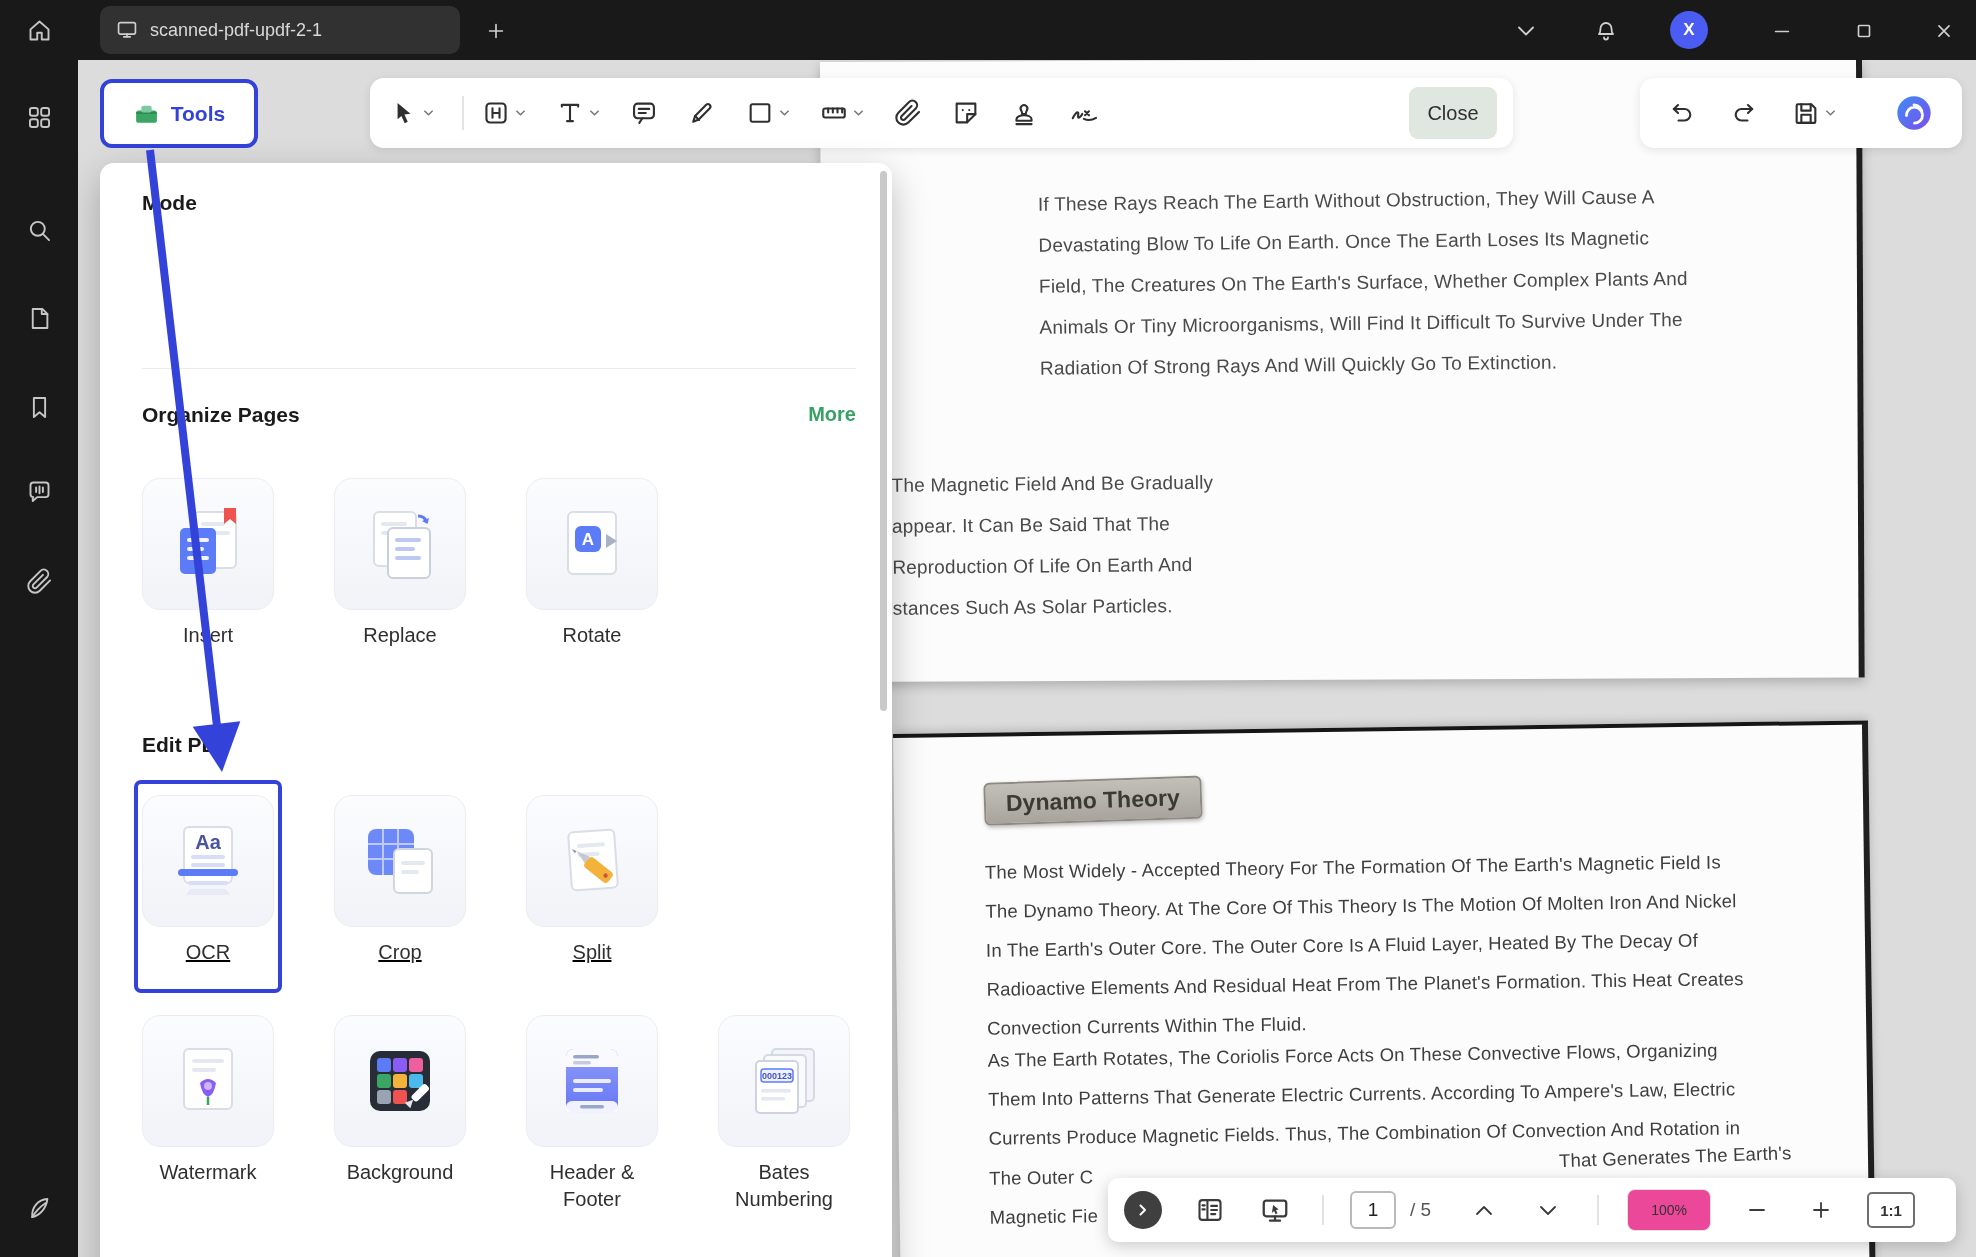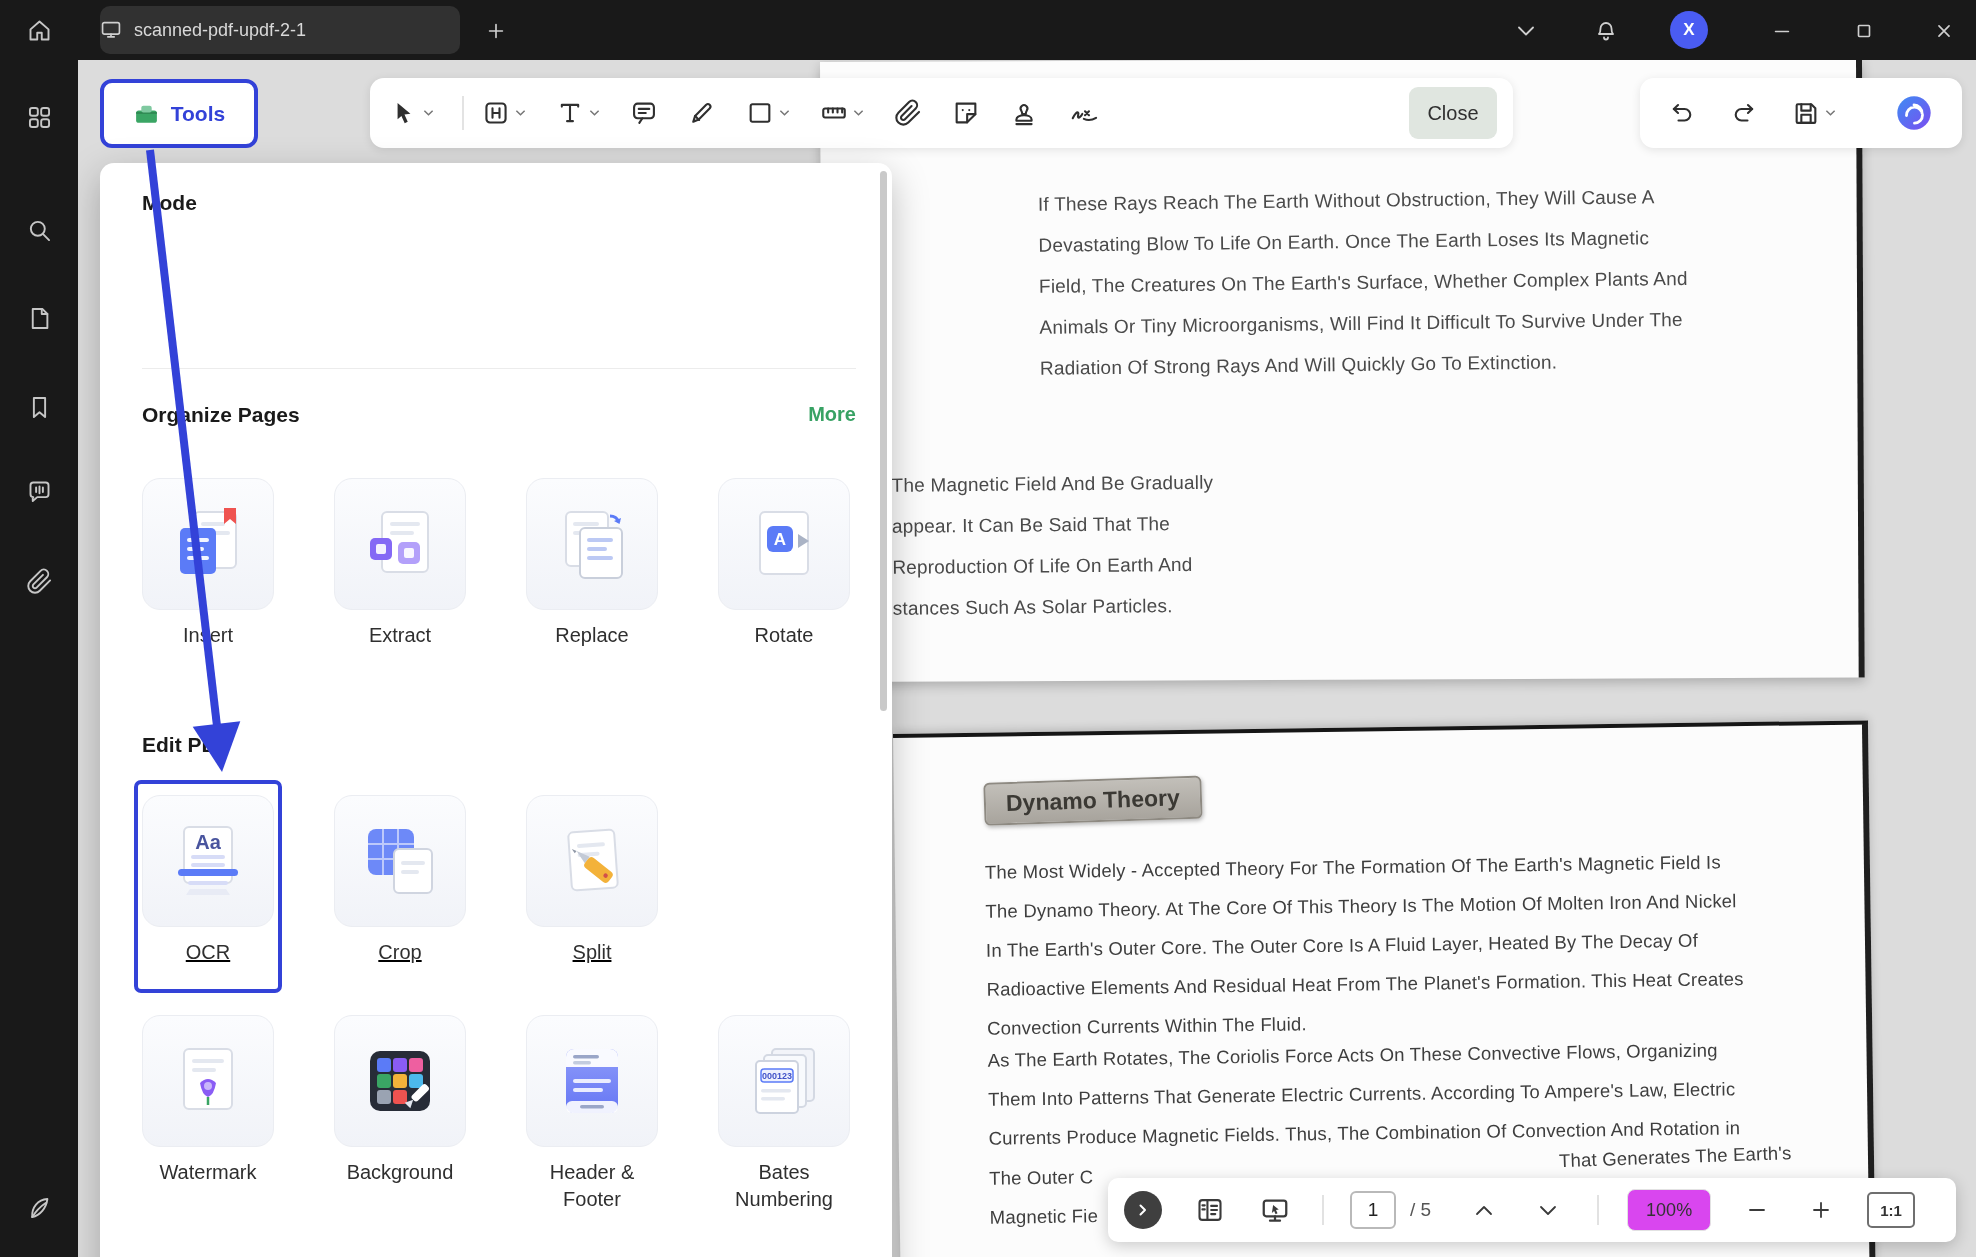--- a/index.html
+++ b/index.html
@@ -10,21 +10,21 @@
   html,body{width:1976px;height:1257px;}
   body{position:relative;background:var(--canvas-bg);overflow:hidden;}
   .abs{position:absolute;}
   svg{display:block;}
 
   
   #titlebar{left:0;top:0;width:1976px;height:60px;background:var(--sidebar-bg);z-index:30;}
   #sidebar{left:0;top:0;width:78px;height:1257px;background:var(--sidebar-bg);z-index:31;}
   .sb-item{position:absolute;left:17px;width:44px;height:44px;display:flex;align-items:center;justify-content:center;border-radius:8px;cursor:pointer;}
   .si{stroke:#c6c6c6;stroke-width:1.7;fill:none;stroke-linecap:round;stroke-linejoin:round;width:27px;height:27px;}
-  #tab{position:absolute;left:100px;top:6px;width:360px;height:48px;background:#313131;border-radius:10px;display:flex;align-items:center;padding:0 0;gap:12px;}
+  #tab{position:absolute;left:100px;top:6px;width:360px;height:48px;background:#313131;border-radius:10px;display:flex;align-items:center;padding:0 16px;gap:12px;}
   #tab-title{color:#d9d9d9;font-size:18px;white-space:nowrap;overflow:hidden;}
   .tbar-ic{stroke:#cfcfcf;stroke-width:1.8;fill:none;stroke-linecap:round;stroke-linejoin:round;}
   #avatar{position:absolute;left:1670px;top:11px;width:38px;height:38px;border-radius:50%;background:var(--avatar-bg);color:#fff;font-size:17px;font-weight:bold;display:flex;align-items:center;justify-content:center;}
   .win-btn{position:absolute;top:17px;width:28px;height:28px;display:flex;align-items:center;justify-content:center;cursor:pointer;}
 
   
   #tools-btn{left:100px;top:79px;width:158px;height:69px;background:#fff;border:4px solid var(--accent-blue);border-radius:12px;display:flex;align-items:center;justify-content:center;gap:11px;z-index:21;cursor:pointer;}
   #tools-btn .lbl{color:var(--accent-blue);font-size:21px;font-weight:600;}
   #main-toolbar{left:370px;top:78px;width:1143px;height:70px;background:#fff;border-radius:14px;box-shadow:0 2px 10px rgba(0,0,0,.10);z-index:20;display:flex;align-items:center;padding:0 16px;justify-content:center;}
   .tool{display:flex;align-items:center;gap:5px;margin-right:22px;cursor:pointer;padding:4px;border-radius:6px;}
@@ -61,21 +61,21 @@
 
   
   #tutorial-arrow{left:0;top:0;z-index:40;pointer-events:none;}
 
   
   #bottombar{left:1108px;top:1178px;width:848px;height:64px;background:#fff;border-radius:10px;box-shadow:0 4px 16px rgba(0,0,0,.20);z-index:26;display:flex;align-items:center;padding:0 16px;}
   .bb-ic{stroke:#3a3a3a;stroke-width:1.8;fill:none;stroke-linecap:round;stroke-linejoin:round;}
   #bb-circle{width:38px;height:38px;border-radius:50%;background:#3f3f3f;display:flex;align-items:center;justify-content:center;cursor:pointer;flex:none;}
   .bb-sep{width:2px;height:30px;background:#e2e2e2;}
   #page-input{width:46px;height:38px;border:2px solid #b9b9b9;border-radius:6px;text-align:center;font-size:19px;color:#222;margin-left:26px;}
-  #zoom-btn{width:84px;height:42px;background:#d946ef;border:1px solid #e2e2e2;border-radius:8px;font-size:18px;color:#333;margin-left:28px;cursor:pointer;}
+  #zoom-btn{width:84px;height:42px;background:#ec4899;border:1px solid #e2e2e2;border-radius:8px;font-size:14px;color:#333;margin-left:28px;cursor:pointer;}
   #ratio-btn{width:48px;height:36px;border:2px solid #6f6f6f;border-radius:5px;font-size:15px;font-weight:bold;color:#333;background:#fff;margin-left:36px;margin-right:4px;cursor:pointer;}
 </style>
 </head>
 <body>
 
 <div id="page1" class="abs">
   <div id="p1-topline" class="abs"></div>
   <div class="abs lines scan1" style="left:218px;top:120px;width:700px;transform:rotate(-0.45deg);">If These Rays Reach The Earth Without Obstruction, They Will Cause A
 Devastating Blow To Life On Earth. Once The Earth Loses Its Magnetic
 Field, The Creatures On The Earth's Surface, Whether Complex Plants And
@@ -346,34 +346,20 @@
           <rect x="35" y="20" width="24" height="4" rx="2" fill="#e4e8f0"></rect>
             <rect x="35" y="29" width="29" height="4" rx="2" fill="#e4e8f0"></rect>
           <rect x="14" y="26" width="36" height="46" rx="5" fill="#5b7bf7"></rect>
           <rect x="21" y="36" width="22" height="4" rx="2" fill="#fff" opacity=".92"></rect>
             <rect x="21" y="45" width="17" height="4" rx="2" fill="#fff" opacity=".92"></rect>
             <rect x="21" y="54" width="22" height="4" rx="2" fill="#fff" opacity=".92"></rect>
           <path d="M58 6h12v16l-6-5-6 5z" fill="#ef5350"></path>
         </svg>
       </div>
       <div class="card-label">Insert</div>
-    </div>
-    <div class="tool-card">
-      <div class="icon-box">
-        <svg viewBox="0 0 84 84" width="84" height="84">
-          <rect x="24" y="10" width="46" height="60" rx="5" fill="#fff" stroke="#d9dde6" stroke-width="2"></rect>
-          <rect x="32" y="20" width="30" height="4" rx="2" fill="#e4e8f0"></rect>
-            <rect x="32" y="29" width="24" height="4" rx="2" fill="#e4e8f0"></rect>
-          <rect x="12" y="36" width="22" height="22" rx="5" fill="#8468f5"></rect>
-            <rect x="18" y="42" width="10" height="10" rx="2" fill="#fff" opacity=".9"></rect>
-          <rect x="40" y="40" width="22" height="22" rx="5" fill="#b3a0fa"></rect>
-            <rect x="46" y="46" width="10" height="10" rx="2" fill="#fff" opacity=".9"></rect>
-        </svg>
-      </div>
-      <div class="card-label">Extract</div>
     </div>
     <div class="tool-card">
       <div class="icon-box">
         <svg viewBox="0 0 84 84" width="84" height="84">
           <rect x="16" y="10" width="42" height="54" rx="5" fill="#fff" stroke="#d9dde6" stroke-width="2"></rect>
           <rect x="23" y="20" width="26" height="4" rx="2" fill="#e4e8f0"></rect>
             <rect x="23" y="29" width="20" height="4" rx="2" fill="#e4e8f0"></rect>
           <rect x="30" y="26" width="42" height="50" rx="5" fill="#fff" stroke="#c9cfdb" stroke-width="2"></rect>
           <rect x="37" y="36" width="26" height="4" rx="2" fill="#bcc9f4"></rect>
             <rect x="37" y="45" width="20" height="4" rx="2" fill="#bcc9f4"></rect>

